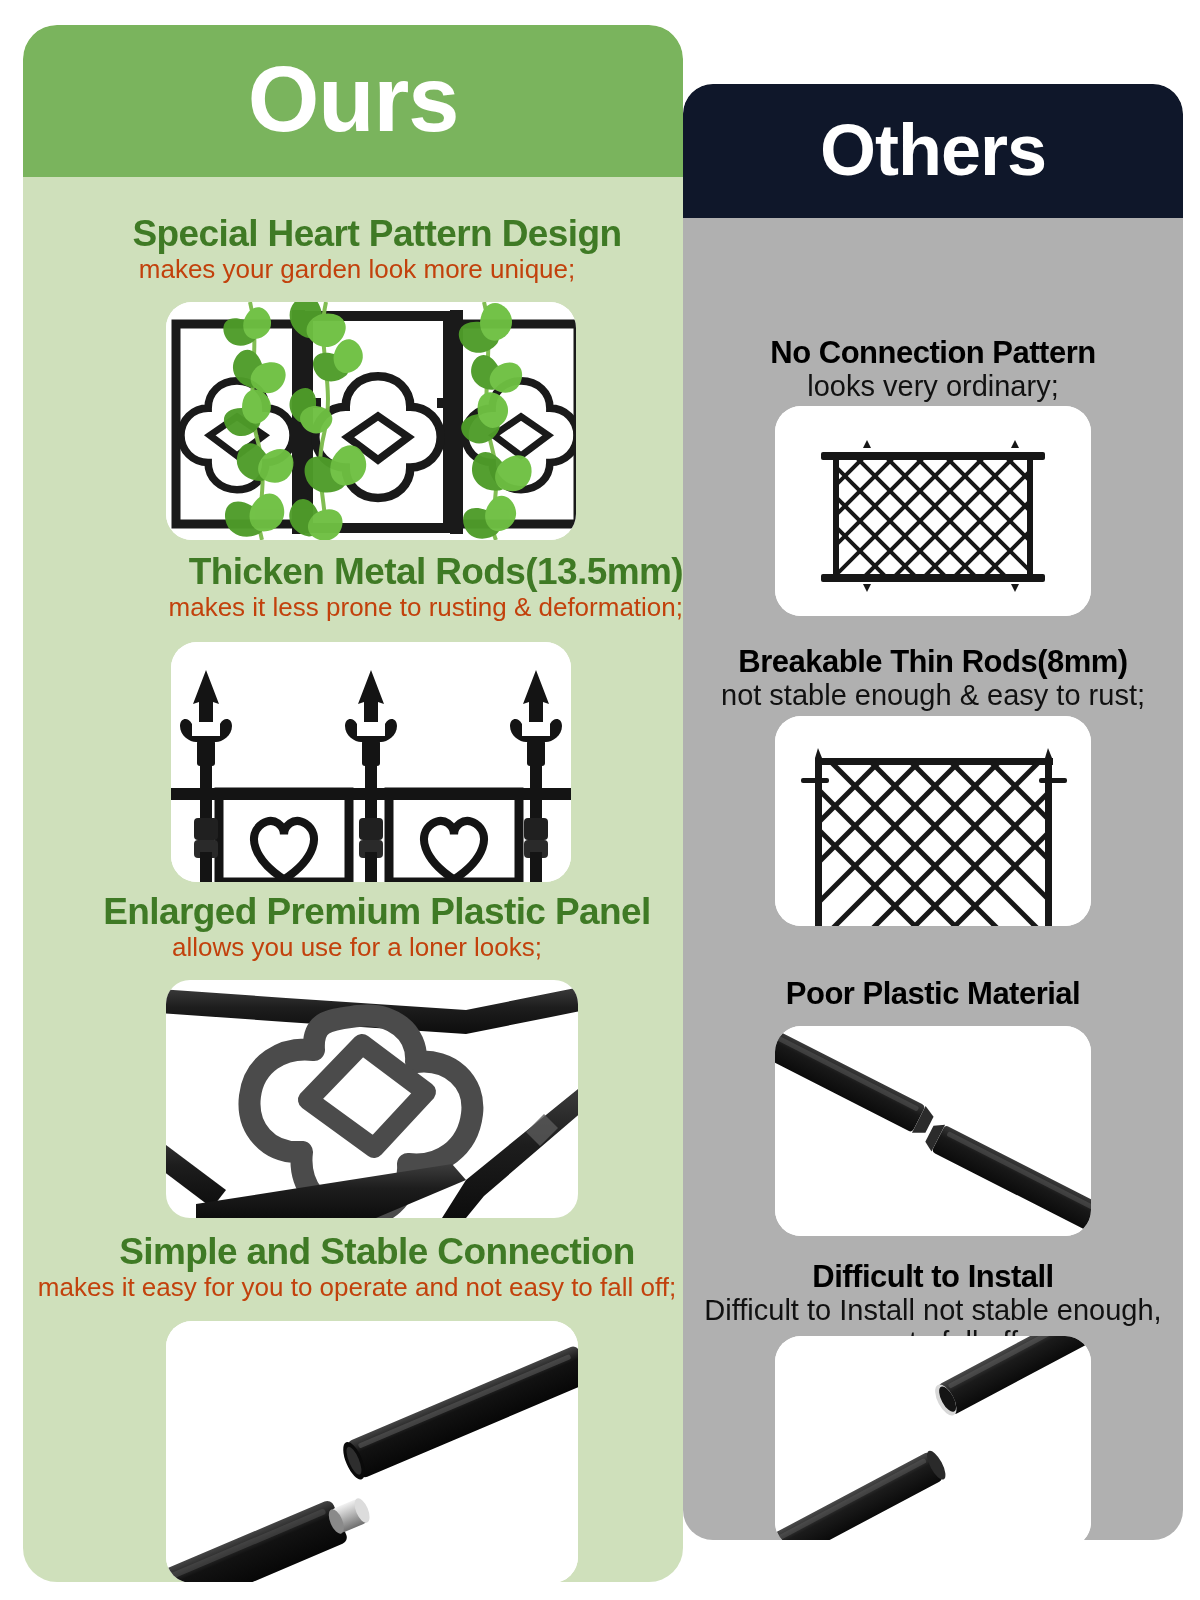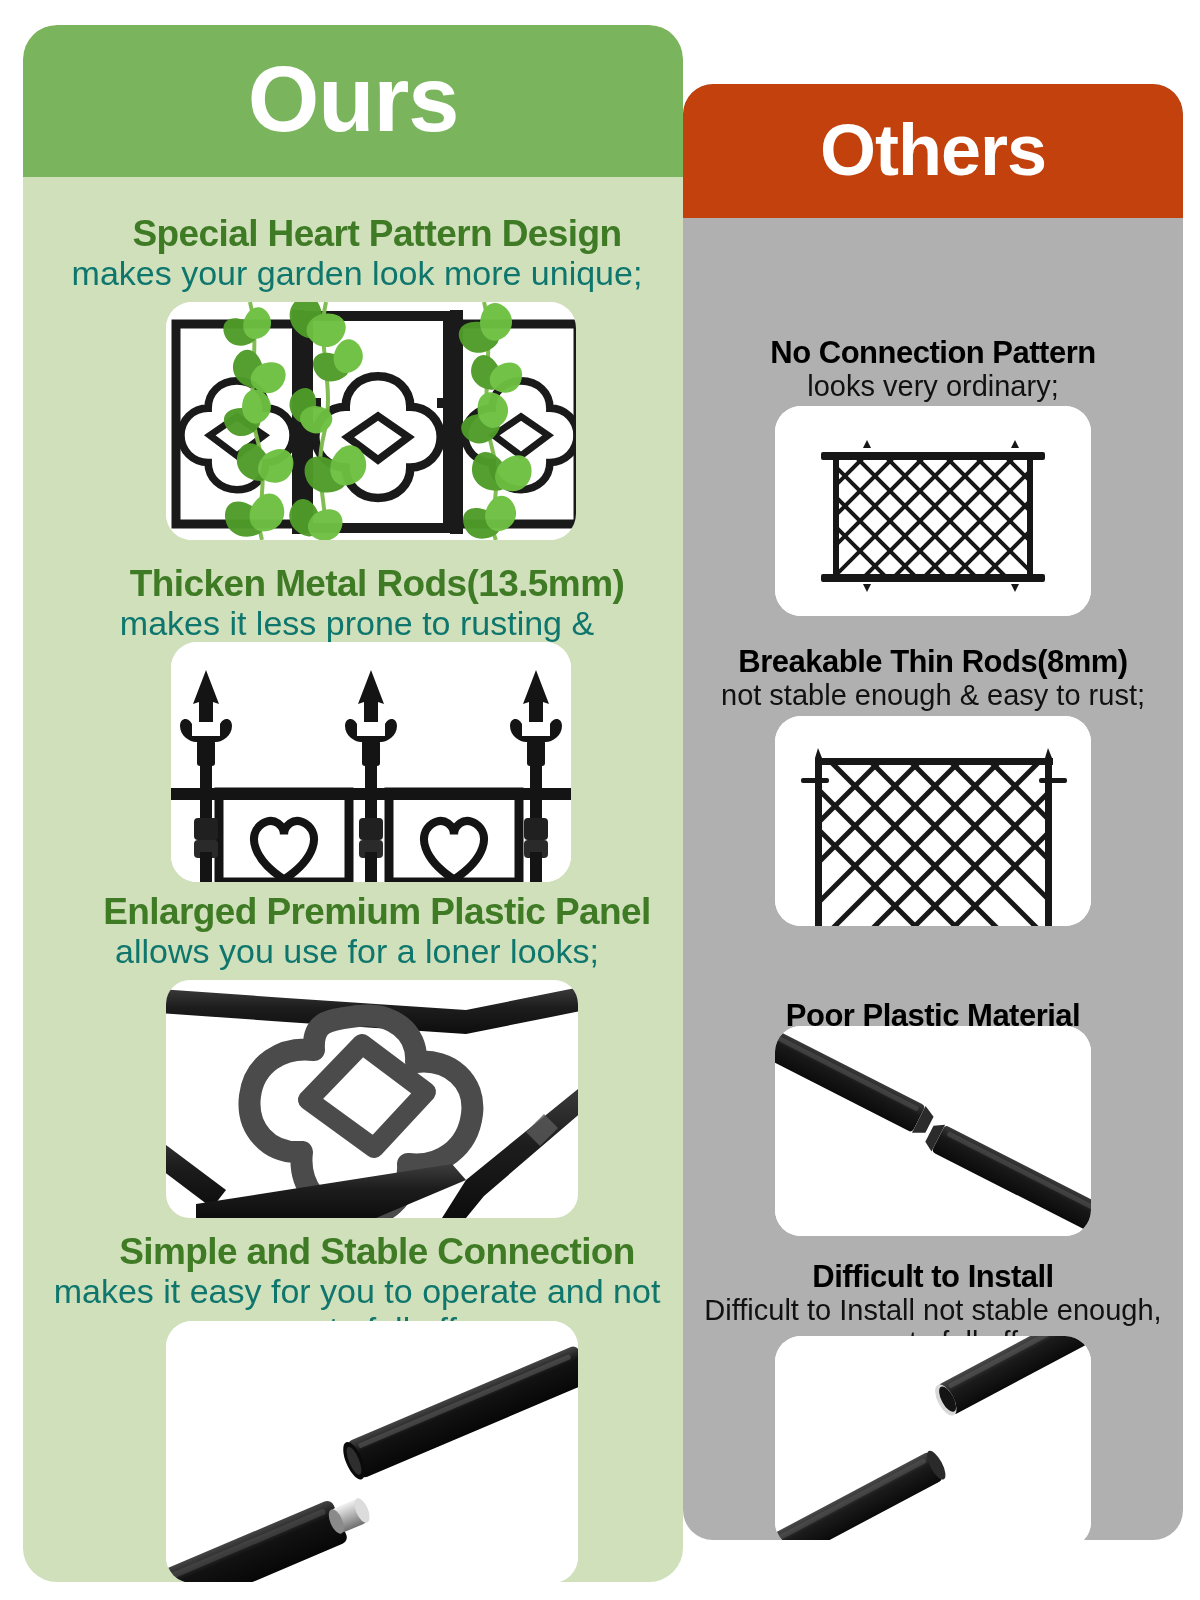--- a/index.html
+++ b/index.html
@@ -28,62 +28,62 @@
     position: absolute; left: 0; top: 0; width: 100%;
     display: flex; align-items: center; justify-content: center;
   }
   .hdr-ours {
     height: 152px;
     background: #7ab45d;
     border-radius: 34px 34px 0 0;
   }
   .hdr-others {
     height: 134px;
-    background: #c2410c;
+    background: #0f172a;
     border-radius: 30px 30px 0 0;
   }
   .hdr-title { color: #ffffff; font-weight: bold; letter-spacing: -1px; }
   .hdr-ours .hdr-title { font-size: 92px; line-height: 92px; margin-top: -4px; }
   .hdr-others .hdr-title { font-size: 72px; line-height: 72px; margin-top: -2px; }
 
   
   .feat { position: absolute; width: 100%; text-align: center; }
   .feat-title { font-weight: bold; line-height: 1.04; }
   .feat-sub { line-height: 1.1; }
   .ours .feat-title { color: #3f7a25; font-size: 37px; letter-spacing: -0.6px; padding-left: 48px; }
-  .ours .feat-sub { color: #0f766e; font-size: 34px; margin-top: 2px; margin-left: 8px; }
+  .ours .feat-sub { color: #c2410c; font-size: 26px; margin-top: 2px; margin-left: 8px; }
   .others .feat-title { color: #000000; font-size: 31px; letter-spacing: -0.5px; }
   .others .feat-sub { color: #111111; font-size: 29px; margin-top: 2px; }
 
   
   .card {
     position: absolute;
     background: #ffffff;
     border-radius: 26px;
     overflow: hidden;
   }
   .card.nobg { background: transparent; border-radius: 0; }
   .card svg { display: block; width: 100%; height: 100%; }
 
   
   .ours .f1 { top: 190px; }
   .ours .c1 { left: 143px; top: 277px; width: 410px; height: 238px; }
-  .ours .f2 { top: 540px; }
+  .ours .f2 { top: 528px; text-align: right; }
   .ours .c2 { left: 148px; top: 617px; width: 400px; height: 240px; }
   .ours .f3 { top: 868px; }
   .ours .c3 { left: 143px; top: 955px; width: 412px; height: 238px; }
   .ours .f4 { top: 1208px; }
   .ours .c4 { left: 143px; top: 1296px; width: 412px; height: 262px; }
 
   
   .others .f1 { top: 253px; }
   .others .c1 { left: 92px; top: 322px; width: 316px; height: 210px; }
   .others .f2 { top: 562px; }
   .others .c2 { left: 92px; top: 632px; width: 316px; height: 210px; }
-  .others .f3 { top: 916px; }
+  .others .f3 { top: 894px; }
   .others .c3 { left: 92px; top: 942px; width: 316px; height: 210px; }
   .others .f4 { top: 1177px; }
   .others .c4 { left: 92px; top: 1252px; width: 316px; height: 212px; }
 </style>
 </head>
 <body>
 
 <div class="stage">
 
   <div class="panel panel-ours ours">

